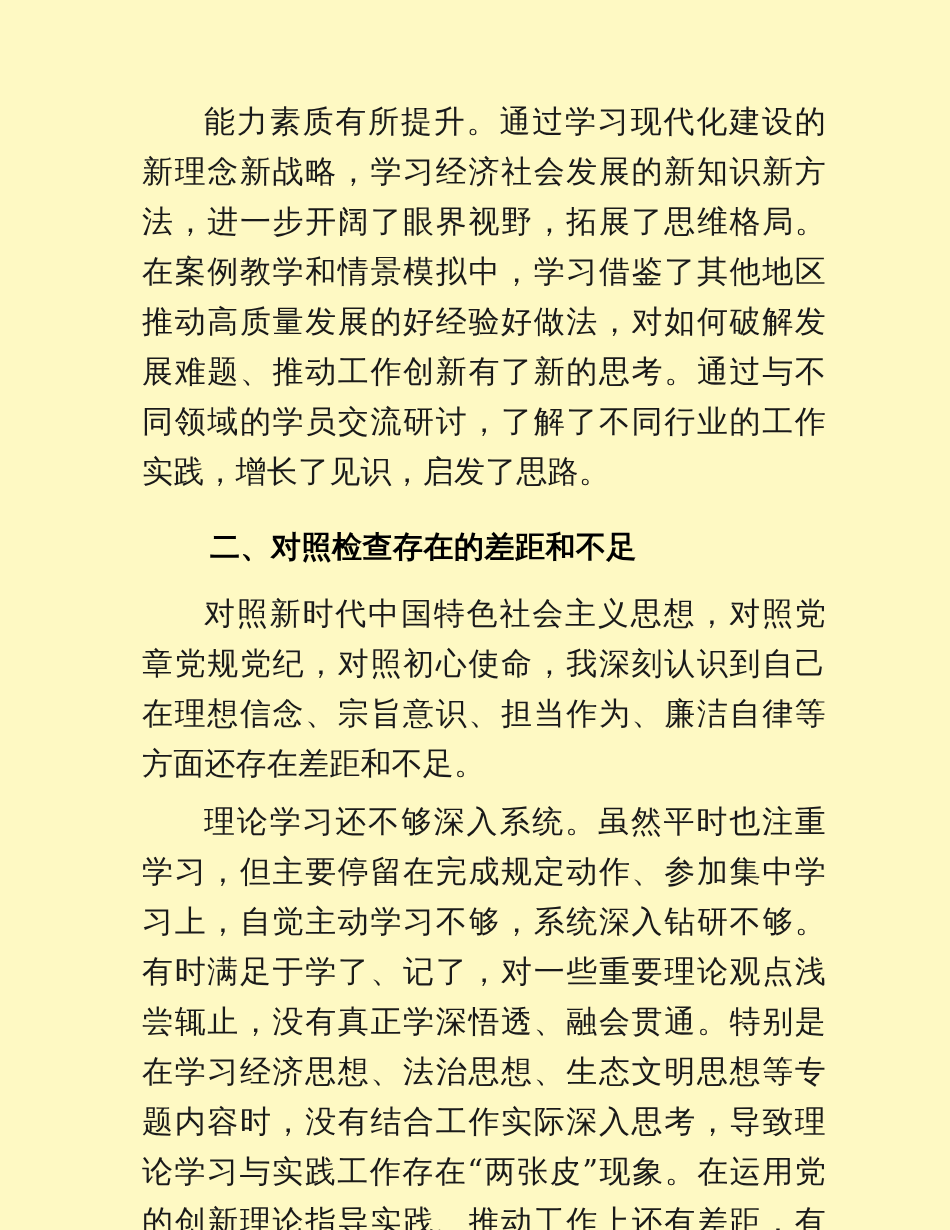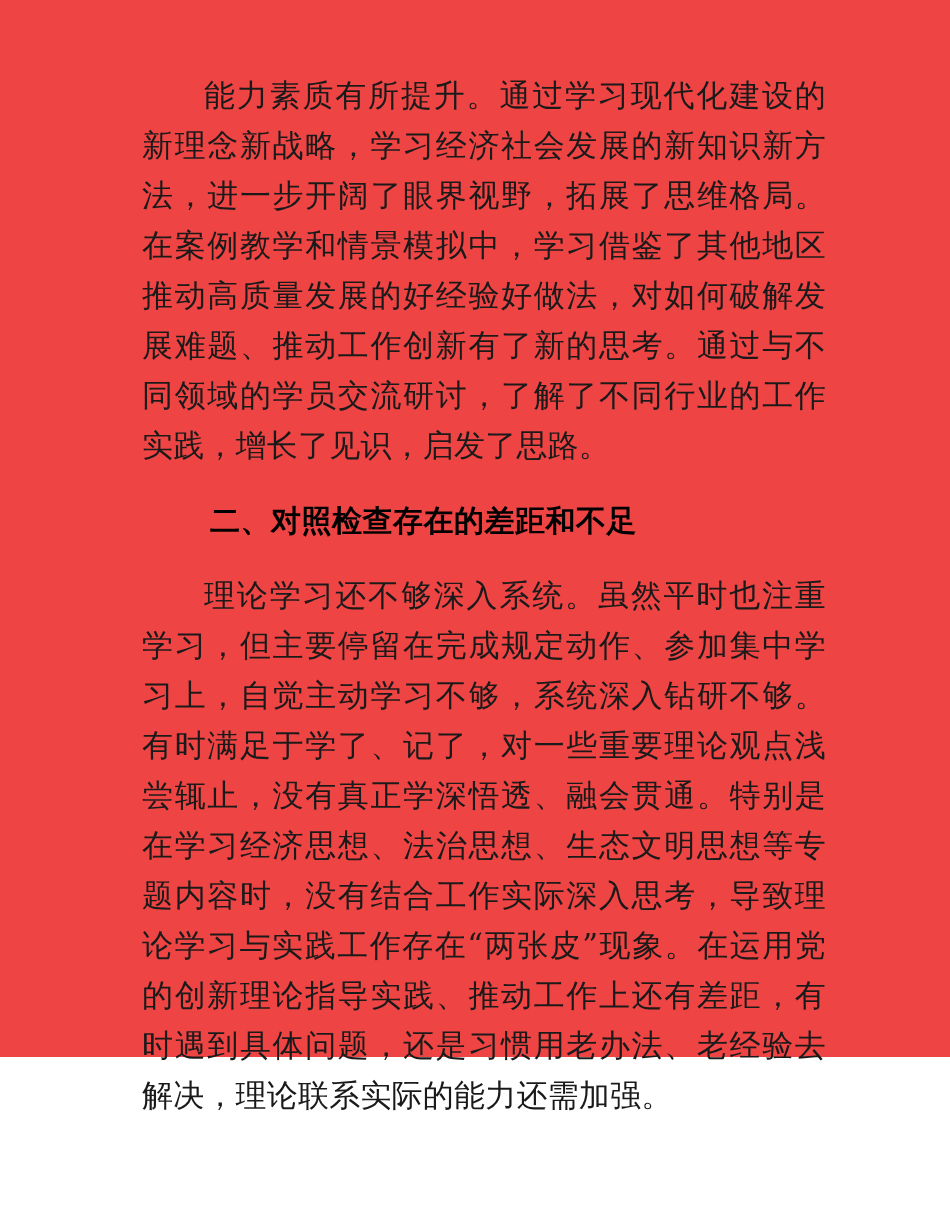--- a/index.html
+++ b/index.html
@@ -11,23 +11,23 @@
     width: 950px;
     height: 1230px;
     overflow: hidden;
     font-family: "DejaVu Sans", "Liberation Sans", sans-serif;
   }
 
   .page {
     position: relative;
     box-sizing: border-box;
     width: 950px;
-    height: 1057px;
-    background: #ef4444;
-    padding: 70px 125px 0 142px;
+    height: 1230px;
+    background: #fef9c3;
+    padding: 96px 125px 0 142px;
   }
 
   .doc-body {
     width: 684px;
   }
 
   
   p.para {
     margin: 0 0 0 0;
     font-family: "DejaVu Serif", "Liberation Serif", serif;
@@ -66,19 +66,20 @@
   <div class="doc-body">
 
     <p class="para">能力素质有所提升。通过学习现代化建设的新理念新战略，学习经济社会发展的新知识新方法，进一步开阔了眼界视野，拓展了思维格局。在案例教学和情景模拟中，学习借鉴了其他地区推动高质量发展的好经验好做法，对如何破解发展难题、推动工作创新有了新的思考。通过与不同领域的学员交流研讨，了解了不同行业的工作实践，增长了见识，启发了思路。</p>
 
     <div class="gap-md"></div>
 
     <h2 class="heading">二、对照检查存在的差距和不足</h2>
 
     <div class="gap-sm"></div>
 
+    <p class="para">对照新时代中国特色社会主义思想，对照党章党规党纪，对照初心使命，我深刻认识到自己在理想信念、宗旨意识、担当作为、廉洁自律等方面还存在差距和不足。</p>
 
     <div class="gap-sm"></div>
 
     <p class="para">理论学习还不够深入系统。虽然平时也注重学习，但主要停留在完成规定动作、参加集中学习上，自觉主动学习不够，系统深入钻研不够。有时满足于学了、记了，对一些重要理论观点浅尝辄止，没有真正学深悟透、融会贯通。特别是在学习经济思想、法治思想、生态文明思想等专题内容时，没有结合工作实际深入思考，导致理论学习与实践工作存在“两张皮”现象。在运用党的创新理论指导实践、推动工作上还有差距，有时遇到具体问题，还是习惯用老办法、老经验去解决，理论联系实际的能力还需加强。</p>
 
   </div>
 </div>
 
 </body></html>

